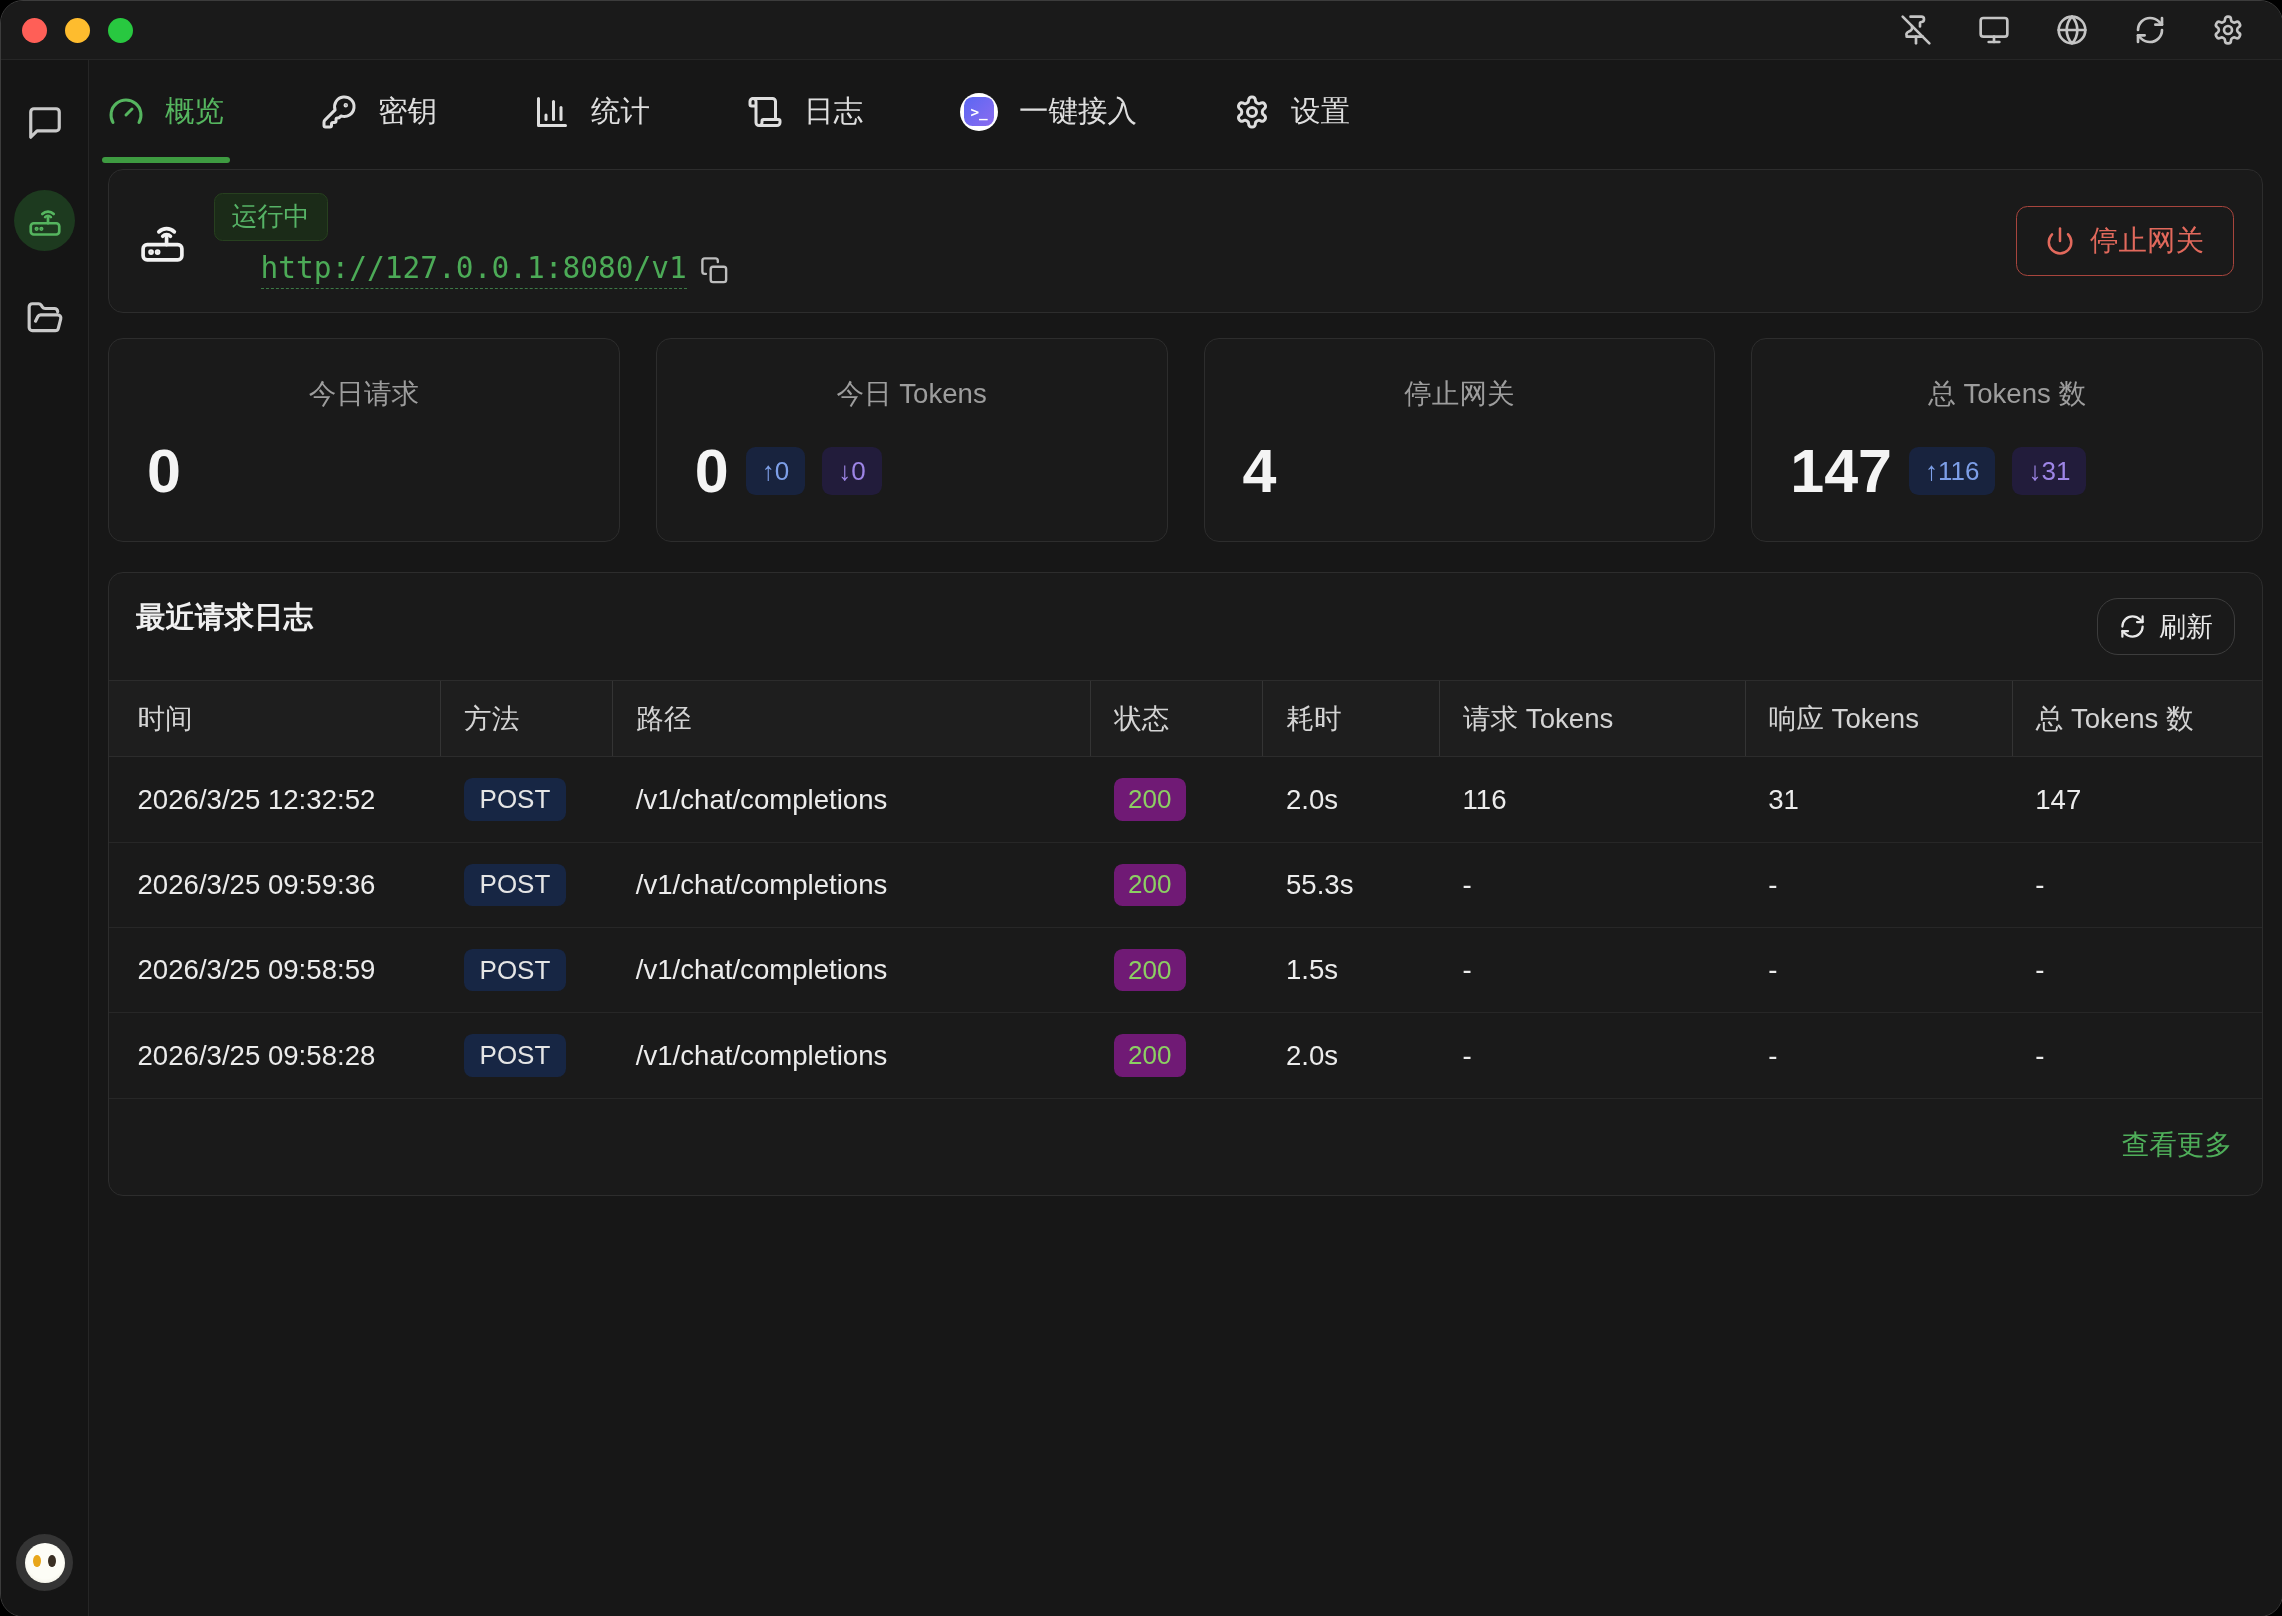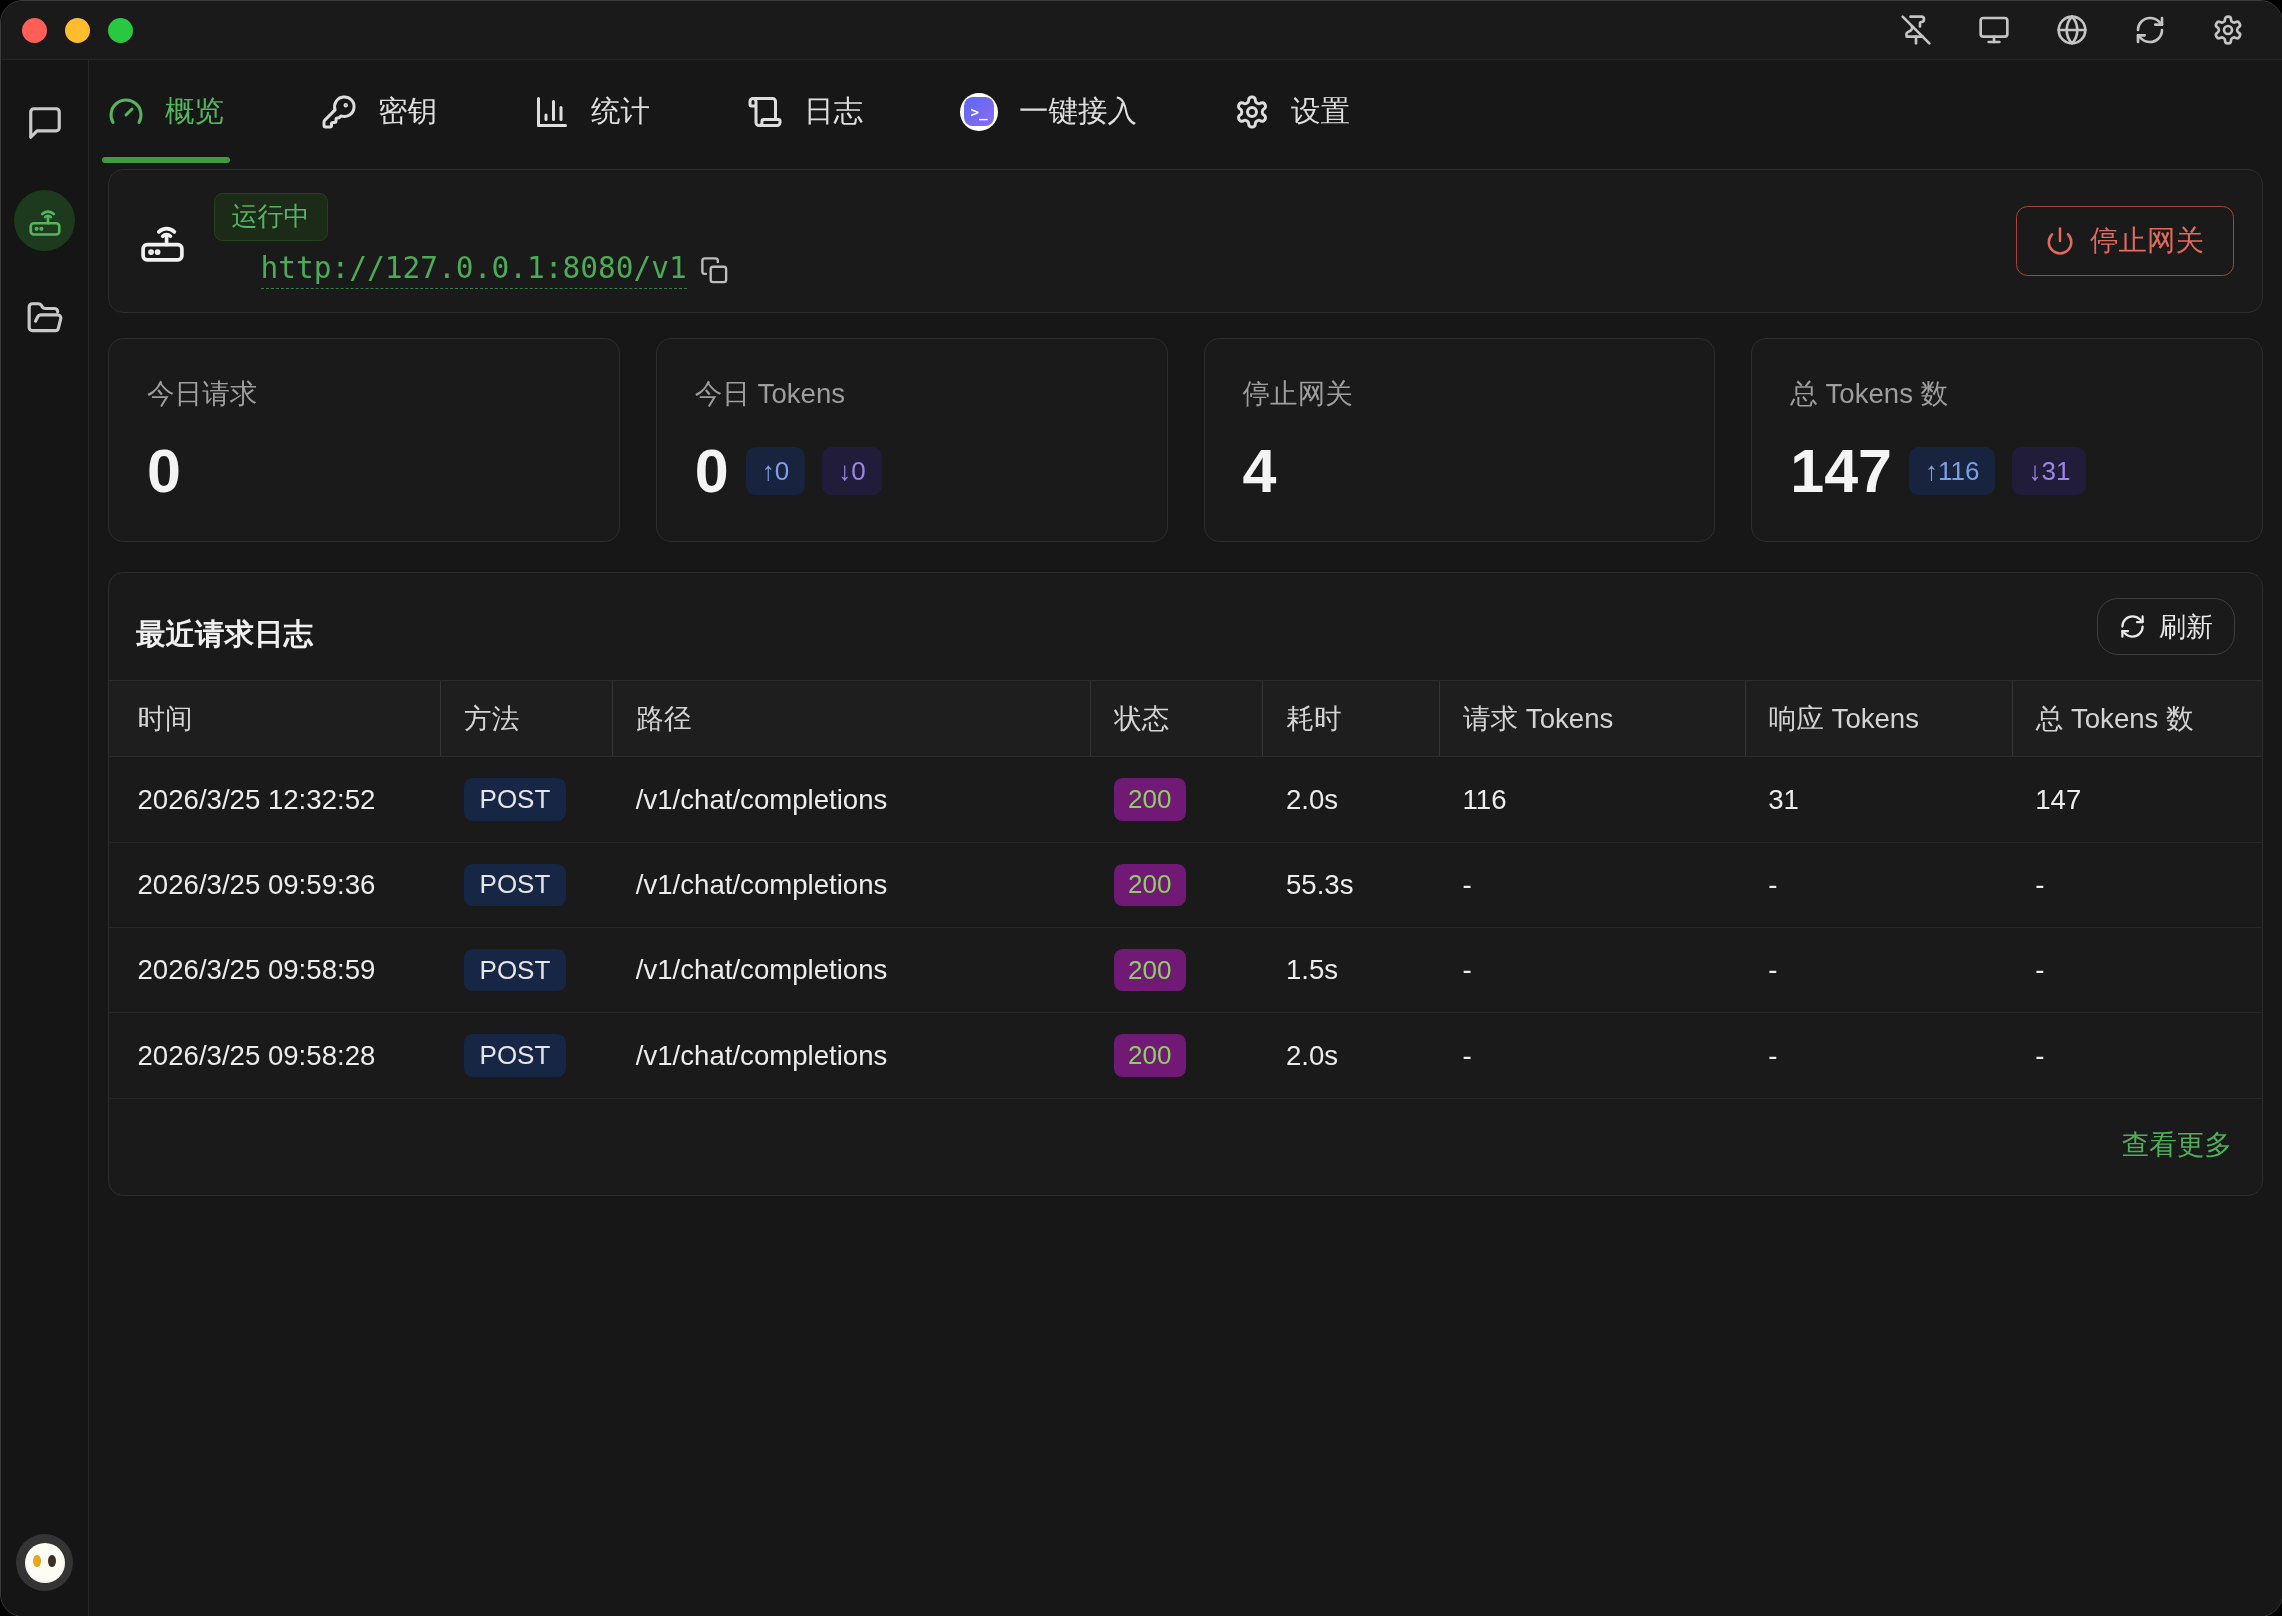--- a/index.html
+++ b/index.html
@@ -47,30 +47,30 @@
   .run-badge { align-self:flex-start; font-size:26px; color:#56b366; background:#1b2b18; border:1px solid #27401f; border-radius:8.6px; padding:5.7px 17px; }
   .url-row { display:flex; align-items:center; gap:13.3px; }
   .gw-url { font-family:"DejaVu Sans Mono","Liberation Mono",monospace; font-size:29.5px; color:#4cab57; border-bottom:1.9px dashed #3c7a45; padding-bottom:3.8px; cursor:pointer;margin-left:47px; }
   .copy-icon { width:28.5px; height:28.5px; color:#bdbdbd; cursor:pointer; }
   .stop-btn { margin-left:auto; display:flex; align-items:center; gap:15px; border:1.9px solid #a8453d; color:#e2695c; border-radius:11.4px; padding:15px 28.5px; font-size:28.5px; background:transparent; cursor:pointer; font-family:inherit; }
   .stop-btn .icon { width:30px; height:30px; }
 
   
   .stats { display:grid; grid-template-columns:repeat(4,1fr); gap:36px; margin-top:25px; }
   .stat-card { padding:36px 38px; height:204px; }
-  .stat-label { font-size:27.6px; color:#9d9d9d; }
+  .stat-label { font-size:27.6px; color:#9d9d9d;text-align:center; }
   .stat-valrow { display:flex; align-items:center; gap:17px; margin-top:28.5px; }
   .stat-value { font-size:61px; font-weight:600; color:#f4f4f4; line-height:1; }
   .pill { font-size:26px; border-radius:9.5px; padding:8.6px 16px; }
   .pill.up { color:#7d9fe8; background:#18233e; }
   .pill.down { color:#9d85e6; background:#221c3b; }
 
   
   .log-panel { margin-top:30px; overflow:hidden; }
-  .log-head { display:flex; align-items:flex-end; justify-content:space-between; padding:25px 27px; }
+  .log-head { display:flex; align-items:flex-start; justify-content:space-between; padding:25px 27px; }
   .log-title { font-size:29.5px; font-weight:600; color:#f0f0f0; }
   .refresh-btn { display:flex; align-items:center; gap:13.3px; border:1.9px solid #3d3d3d; border-radius:21px; padding:9.5px 21px; color:#e8e8e8; font-size:27px; background:transparent; cursor:pointer; font-family:inherit; }
   .refresh-btn .icon { width:27px; height:27px; }
 
   table { width:100%; border-collapse:collapse; table-layout:fixed; }
   thead th { background:#1e1e1e; font-size:27.6px; font-weight:500; color:#d4d4d4; text-align:left; padding:19px 23px; border-top:1px solid #2c2c2c; border-bottom:1px solid #2c2c2c; }
   thead th + th { border-left:1px solid #343434; }
   tbody td { font-size:27.6px; color:#ececec; padding:21px 23px; border-bottom:1px solid #272727; height:76px; }
   td.first, th.first { padding-left:28.5px; }
   .m-badge { display:inline-block; background:#172644; color:#e5e5e5; border-radius:8.6px; padding:5.7px 16px; font-size:26px; font-weight:500; }

